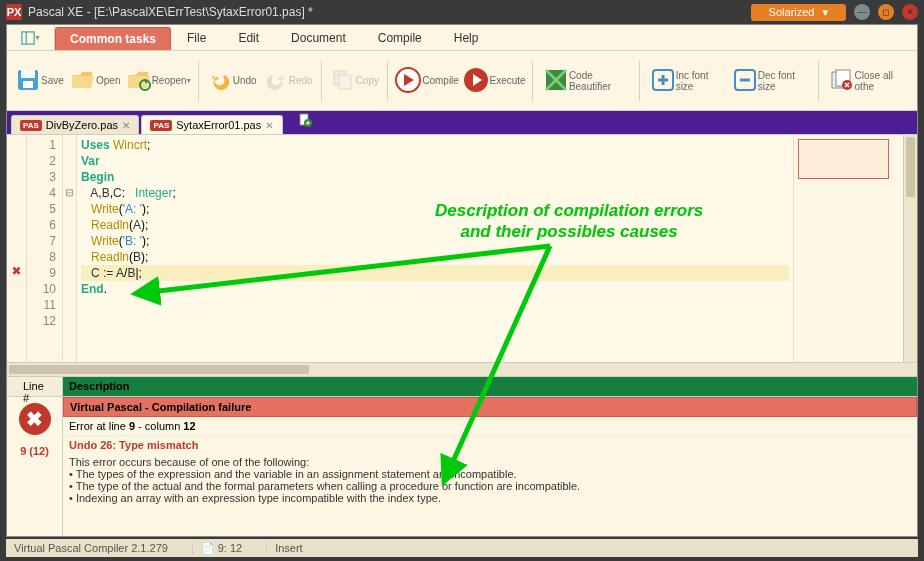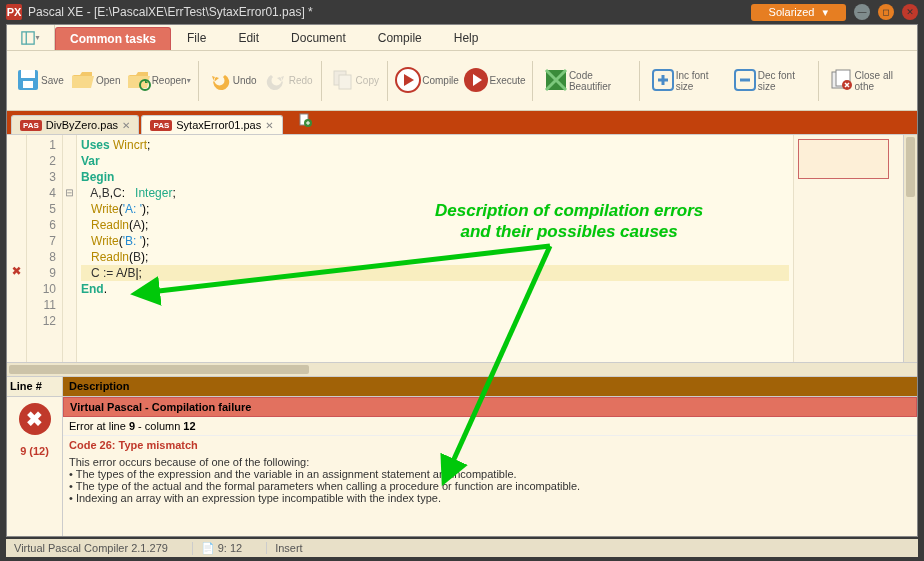--- a/index.html
+++ b/index.html
@@ -24,21 +24,21 @@
 .menu-item { padding:4px 16px; font-size:12px; color:#333; display:flex; align-items:center; cursor:pointer; }
 
 
 .toolbar { height:60px; background:#fdf6e3; border-bottom:1px solid #d8d0b8; display:flex; align-items:center; padding:0 6px; gap:2px; overflow:hidden; }
 .tbtn { display:flex; align-items:center; justify-content:center; min-width:48px; height:54px; font-size:10px; color:#666; cursor:pointer; border-radius:3px; padding:0 4px; }
 .tbtn .ico{width:28px;height:28px;display:flex;align-items:center;justify-content:center;margin-bottom:2px}
 .tsep{width:1px;height:40px;background:#d8d0b8;margin:0 4px}
 .disabled{opacity:.4}
 
 
-.filetabs { height:24px; background:#c2410c; display:flex; align-items:end; padding-left:4px; gap:2px; border-bottom:1px solid #ccc; }
+.filetabs { height:24px; background:#4c1d95; display:flex; align-items:end; padding-left:4px; gap:2px; border-bottom:1px solid #ccc; }
 .ftab { display:flex; align-items:center; gap:4px; padding:3px 8px; background:#f0e8ce; border:1px solid #ccc; border-bottom:none; font-size:11px; cursor:pointer; border-radius:3px 3px 0 0; }
 .ftab.active{background:#fffae8}
 .ftab .pas-badge{background:#c0392b;color:#fff;font-size:8px;font-weight:bold;padding:1px 3px;border-radius:2px}
 .ftab .tabx{color:#888;font-size:10px;cursor:pointer}
 .ftab-plus{margin-left:10px;color:#5a5;cursor:pointer;padding:3px}
 
 
 .editor-wrap { flex:1; display:flex; background:#fffae8; position:relative; min-height:0; }
 .mark-gutter{width:20px;background:#fdf6e3;border-right:1px solid #e8e0c8}
 .mark-gutter .mx{color:#c0392b;text-align:center;font-size:12px;line-height:16px;height:16px}
@@ -53,25 +53,25 @@
 .minimap{width:110px;background:#fdf6e3;border-left:1px solid #e8e0c8;position:relative}
 .minimap .mm-box{position:absolute;top:4px;left:4px;right:14px;height:40px;border:1px solid #c66;background:rgba(255,200,150,.15)}
 .vscroll{width:14px;background:#eee6cc;border-left:1px solid #ccc;position:relative}
 .vscroll .thumb{position:absolute;left:2px;right:2px;top:2px;height:60px;background:#ccc3a8;border-radius:2px}
 .hscroll{height:14px;background:#eee6cc;border-top:1px solid #ccc;position:relative}
 .hscroll .thumb{position:absolute;top:2px;bottom:2px;left:2px;width:300px;background:#ccc3a8;border-radius:2px}
 
 
 .errpanel { height:160px; background:#fdf6e3; border-top:1px solid #ccc; display:flex; font-size:11px; }
 .errleft{width:56px;border-right:1px solid #ccc;display:flex;flex-direction:column}
-.errleft .hdr{height:20px;border-bottom:1px solid #ccc;font-weight:bold;padding:3px 3px;background:#f5eed6}
+.errleft .hdr{height:20px;border-bottom:1px solid #ccc;font-weight:normal;padding:3px 16px;background:#f5eed6}
 .errleft .bigx{width:32px;height:32px;border-radius:50%;background:#c0392b;color:#fff;font-weight:bold;font-size:20px;display:flex;align-items:center;justify-content:center;margin:6px auto}
 .errleft .rowref{color:#c0392b;font-weight:bold;padding:4px;text-align:center}
 .errright{flex:1;overflow:auto}
-.errright .hdr{height:20px;border-bottom:1px solid #ccc;font-weight:bold;padding:3px 6px;background:#a16207}
+.errright .hdr{height:20px;border-bottom:1px solid #ccc;font-weight:bold;padding:3px 6px;background:#15803d}
 .err-title{background:#e2715f;color:#000;font-weight:bold;padding:3px 6px;border:1px solid #c55}
 .err-line{padding:3px 6px;border-bottom:1px solid #eee}
 .err-line b{font-weight:bold}
 .err-name{color:#c0392b;font-weight:bold;padding:3px 6px}
 .err-body{padding:2px 6px;color:#333}
 .err-body .bullet:before{content:"• ";}
 
 
 .statusbar { position:absolute; left:6px; right:6px; bottom:4px; height:18px; background:#e8e0c8; font-size:11px; color:#555; display:flex; align-items:center; padding:0 8px; gap:24px; }
 .statusbar .cell{border-left:1px solid #ccc;padding-left:8px}
@@ -326,21 +326,21 @@
       <div class="hdr">Line #</div>
       <div class="bigx">✖</div>
       <div class="rowref">9 (12)</div>
     </div>
     <div class="errright">
       <div class="hdr">Description</div>
       <div class="err-title">Virtual Pascal - Compilation failure</div>
       <div class="err-line">
         <span>Error at line </span><b>9</b><span> - column </span><b>12</b>
       </div>
-      <div class="err-name">Code 26: Type mismatch</div>
+      <div class="err-name">Undo 26: Type mismatch</div>
       <div class="err-body">
         <div>This error occurs because of one of the following:</div>
         <div class="bullet">The types of the expression and the variable in an assignment statement are incompatible.</div>
         <div class="bullet">The type of the actual and the formal parameters when calling a procedure or function are incompatible.</div>
         <div class="bullet">Indexing an array with an expression type incompatible with the index type.</div>
       </div>
     </div>
   </div>
 </div>
 

